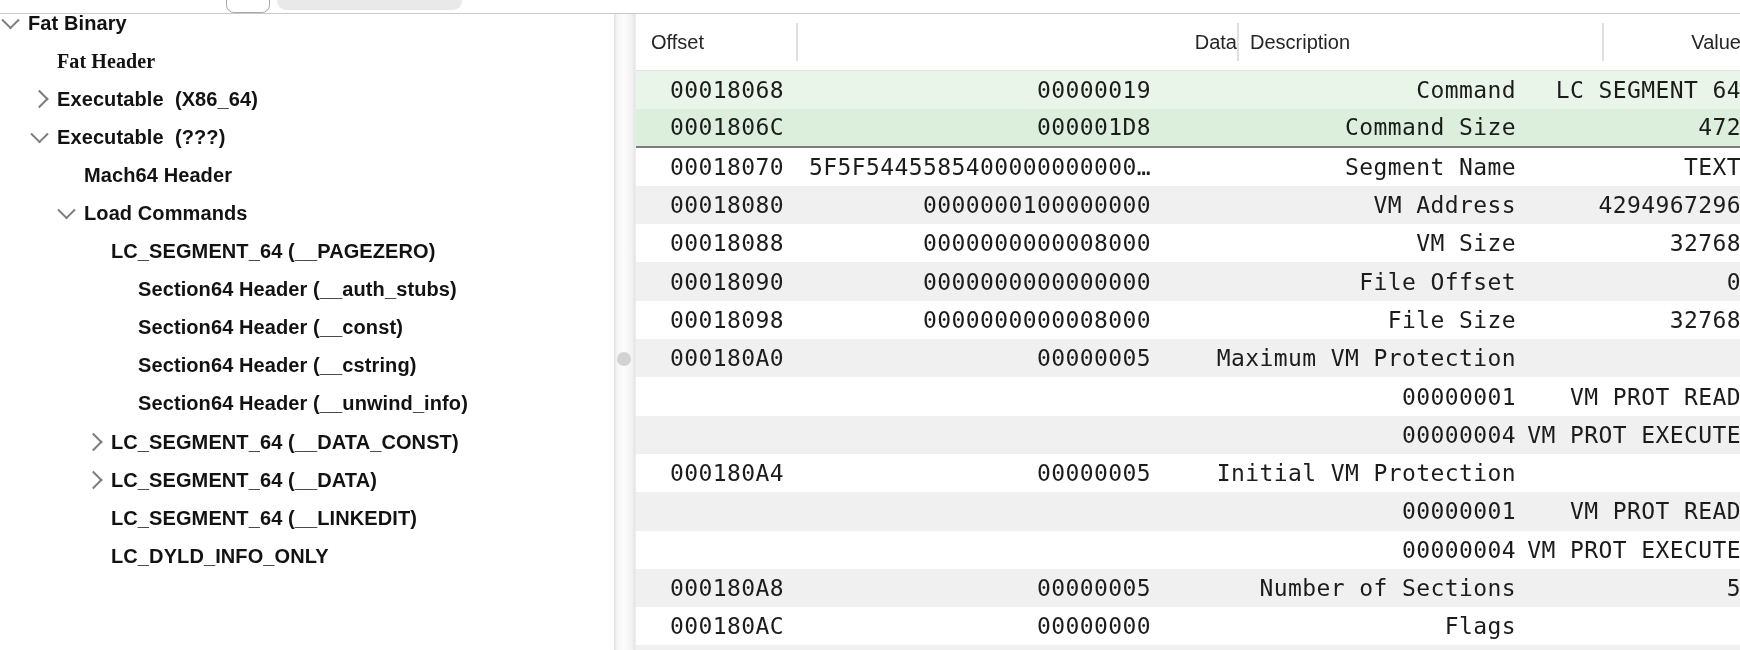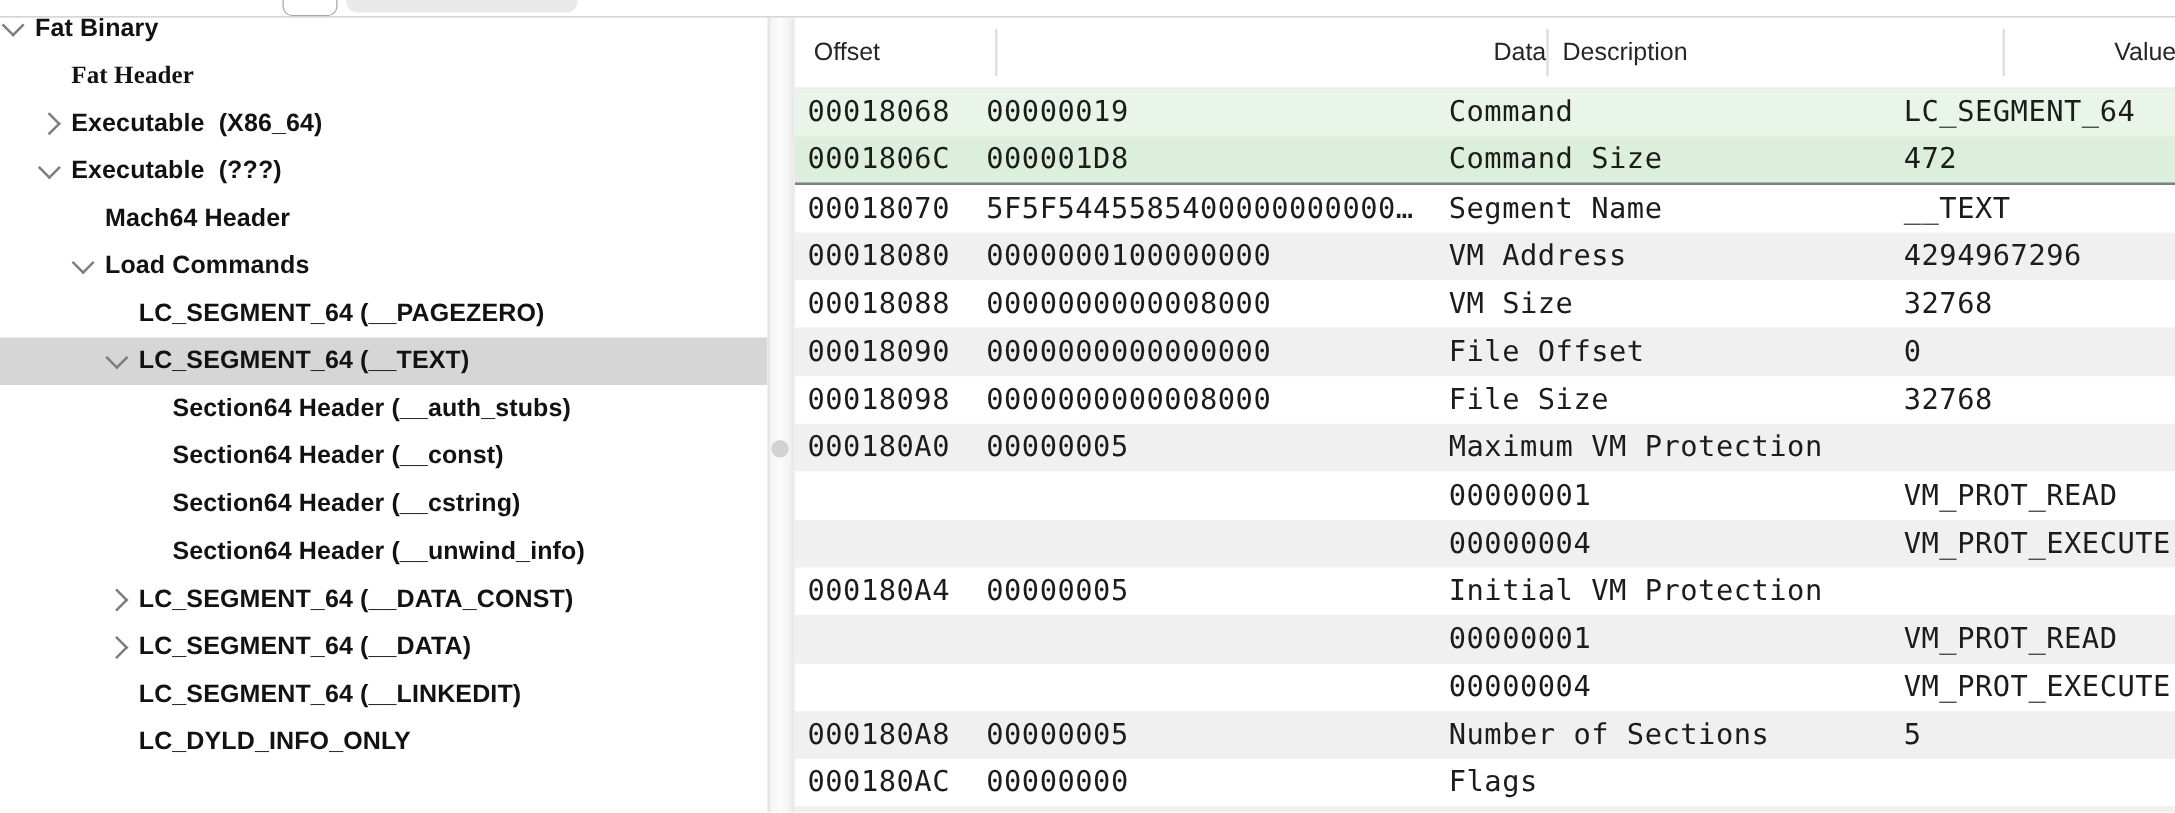--- a/index.html
+++ b/index.html
@@ -34,21 +34,21 @@
     border-left:1px solid #ececec;}
   .thead{position:relative;height:56px;display:flex;border-bottom:1px solid #e3e3e3;background:#fff;}
   .hcell{position:relative;display:flex;align-items:center;font-size:20px;color:#262626;box-sizing:border-box;}
   .hcell:nth-child(1){width:160px;padding-left:15px;}
   .hcell:nth-child(2){width:441px;padding-left:10px;justify-content:flex-end;}
   .hcell:nth-child(3){width:365px;padding-left:13px;}
   .hcell:nth-child(4){flex:1;padding-left:13px;justify-content:flex-end;}
   .hcell:not(:first-child)::before{content:"";position:absolute;left:0;top:9px;bottom:9px;width:2px;background:#dfdfdf;}
   .tbody{position:relative;}
   .trow{height:38.3px;display:flex;align-items:center;box-sizing:border-box;
-    font-family:"DejaVu Sans Mono",monospace;font-size:23px;color:#1c1c1c;letter-spacing:0.4px;}
+    font-family:"DejaVu Sans Mono",monospace;font-size:23px;color:#1c1c1c;letter-spacing:0.4px;text-align:right;}
   .trow:nth-child(even){background:#f0f0f1;}
   .trow.hl-light{background:#e9f5e9;}
   .trow.hl-green{background:#dceedc;border-bottom:2px solid #7e7e7e;}
   .tbody::after{content:"";display:block;height:38.3px;background:#f0f0f1;}
   .c{box-sizing:border-box;white-space:pre;overflow:hidden;}
   .c-off{width:148px;padding-left:10px;}
   .c-dat{width:367px;padding-left:5px;}
   .c-des{width:365px;padding-left:8px;}
   .c-val{flex:1;padding-left:7px;}
 </style>
@@ -83,24 +83,20 @@
     <span class="tlabel" style="left: 84px;">Mach64 Header</span>
   </div>
       <div class="titem">
     <span class="chev down" style="left: 60px;"></span>
     <span class="tlabel" style="left: 84px;">Load Commands</span>
   </div>
       <div class="titem">
 
     <span class="tlabel" style="left: 111px;">LC_SEGMENT_64 (__PAGEZERO)</span>
   </div>
-      <div class="titem selected">
-    <span class="chev down" style="left: 87px;"></span>
-    <span class="tlabel" style="left: 111px;">LC_SEGMENT_64 (__TEXT)</span>
-  </div>
       <div class="titem">
 
     <span class="tlabel" style="left: 138px;">Section64 Header (__auth_stubs)</span>
   </div>
       <div class="titem">
 
     <span class="tlabel" style="left: 138px;">Section64 Header (__const)</span>
   </div>
       <div class="titem">
 

